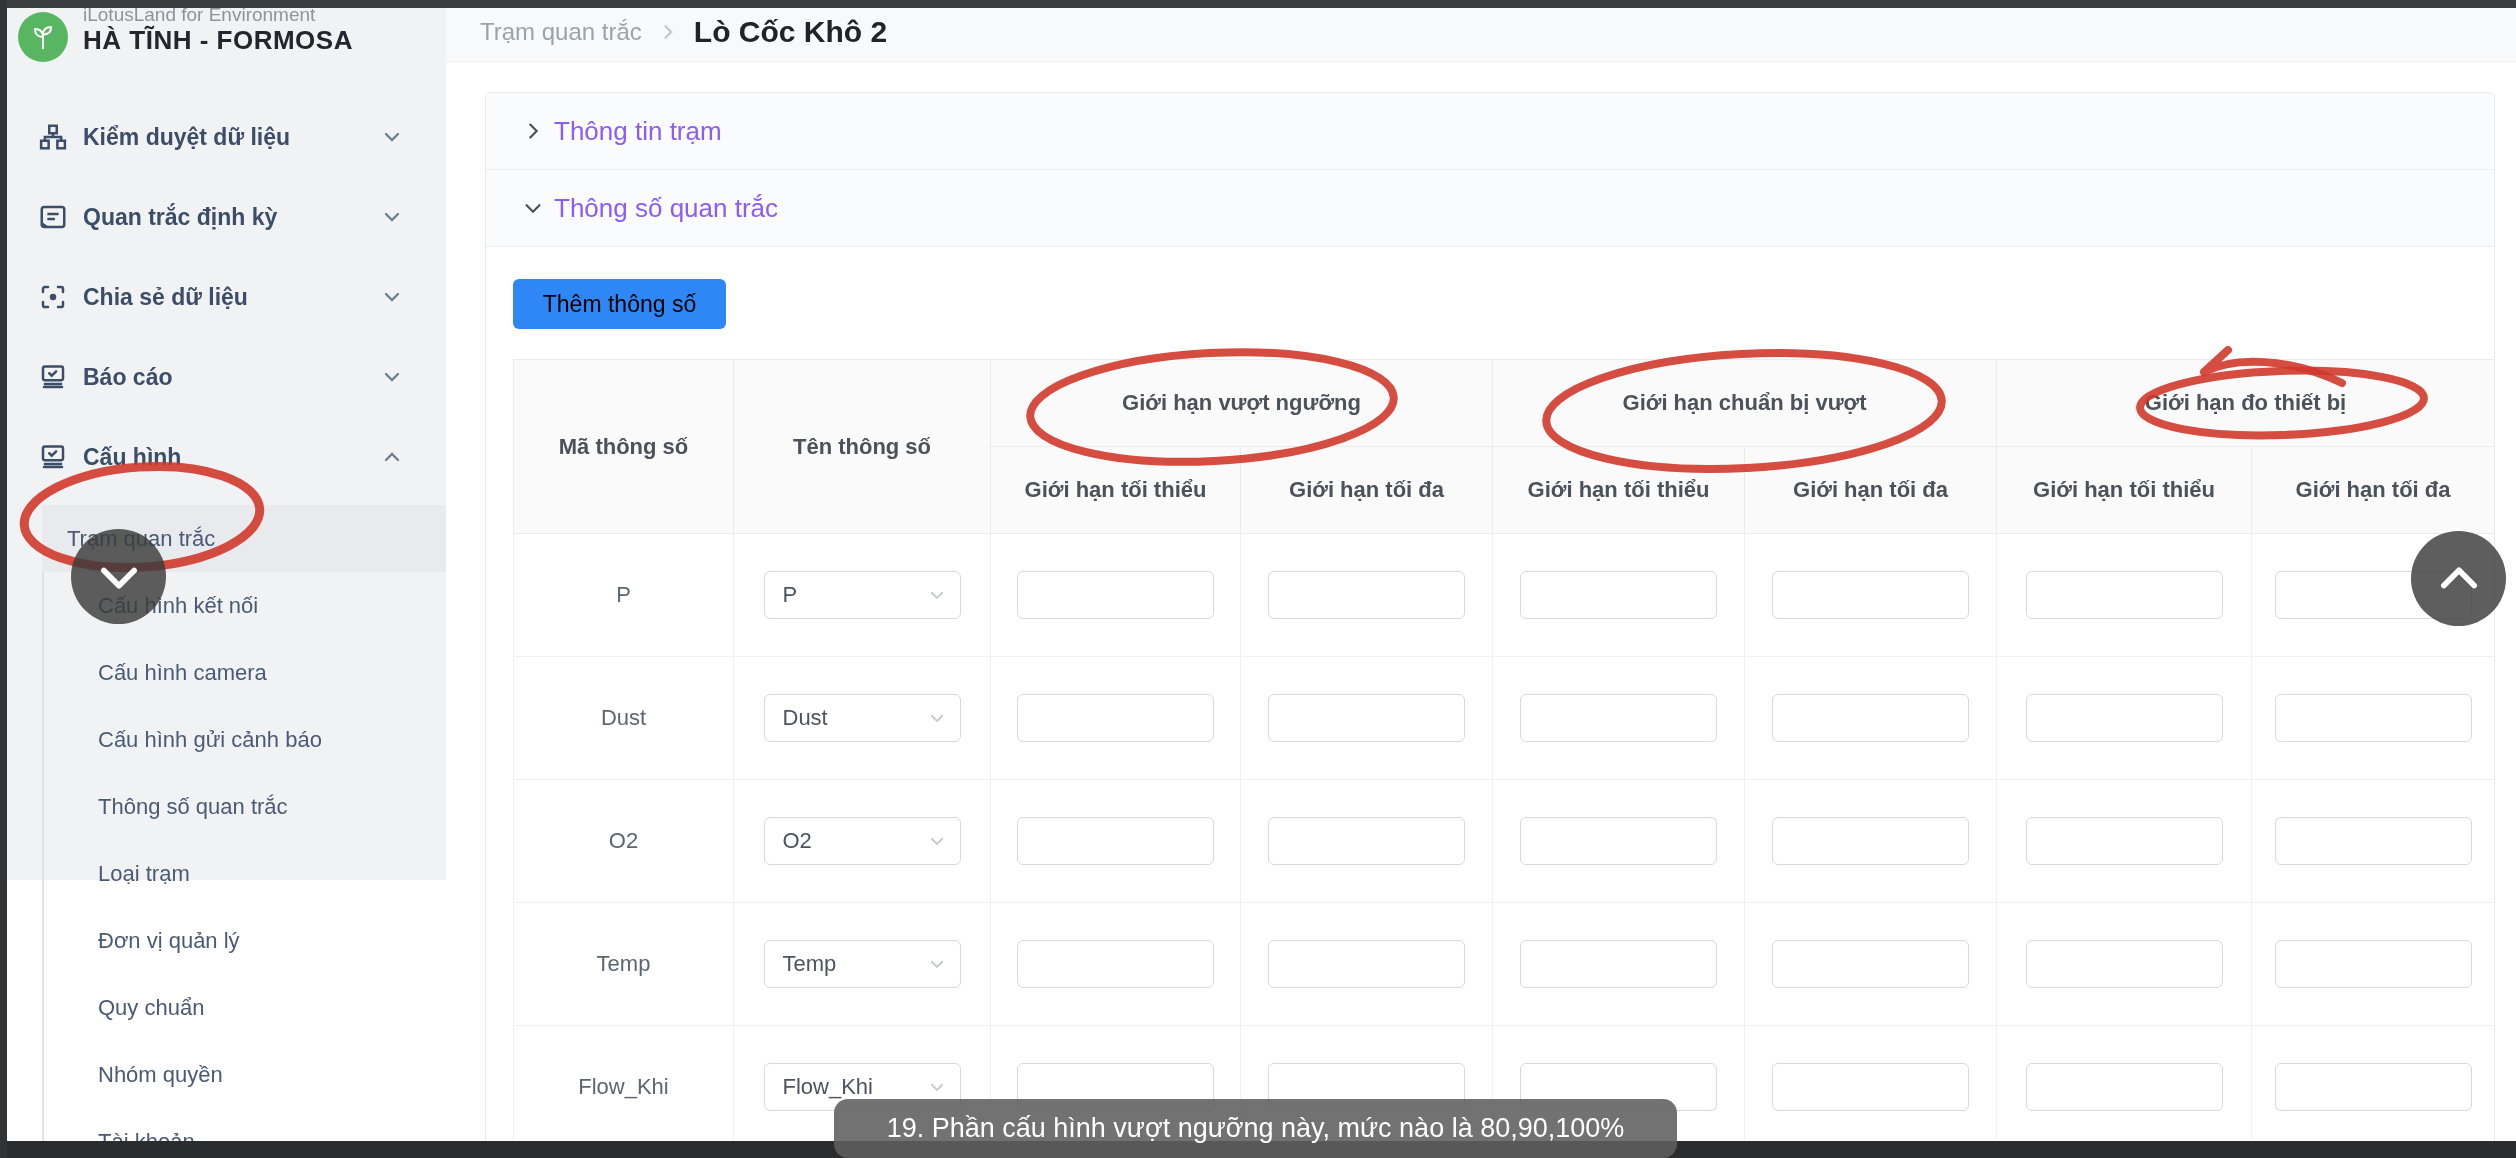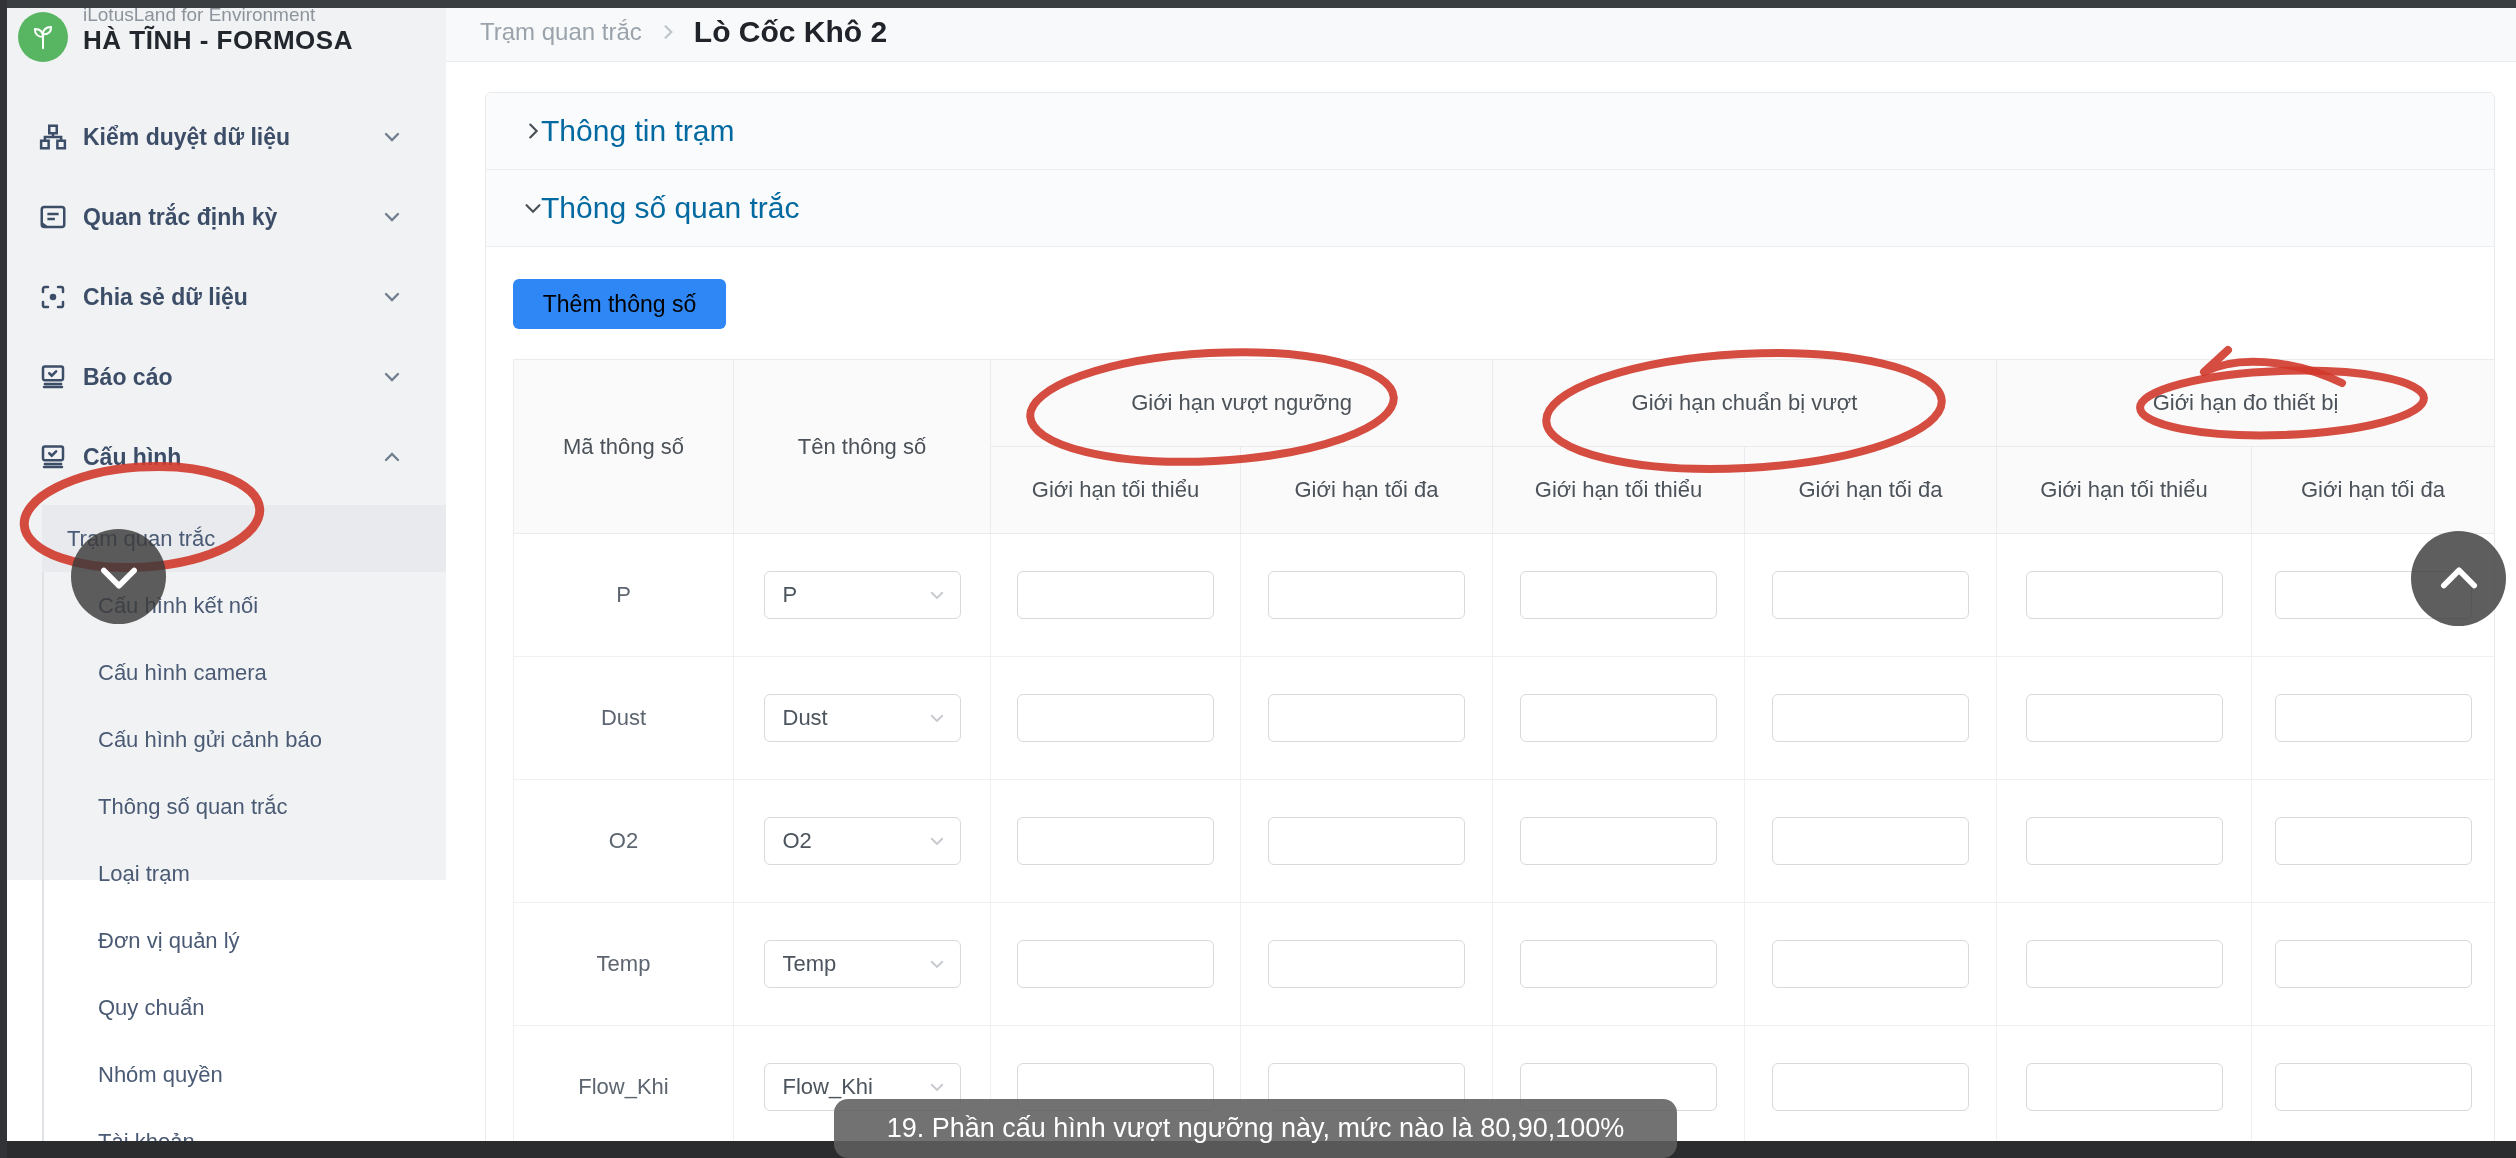--- a/index.html
+++ b/index.html
@@ -42,28 +42,28 @@
   .crumb-sep { width:20px; height:20px; color:#c0c5ca; }
   .crumb-sep svg { width:20px; height:20px; display:block; }
   .crumb-current { font-size:30px; font-weight:bold; color:#20242a; white-space:nowrap; }
 
   .panel { position:absolute; left:39px; top:84px; width:2010px; height:1200px;
     border:1px solid #e8eaec; border-radius:6px; background:#fff; overflow:hidden; }
   .panel-header { height:77px; background:#fafbfc; border-bottom:1px solid #eceef0;
     display:flex; align-items:center; cursor:pointer; position:relative; }
   .ph-caret { position:absolute; left:36px; width:22px; height:22px; color:#4b5158; }
   .ph-caret svg { width:22px; height:22px; display:block; }
-  .ph-label { position:absolute; left:55px; font-size:30px; color:#0369a1; white-space:nowrap; }
+  .ph-label { position:absolute; left:68px; font-size:26px; color:#8b5cf6; white-space:nowrap; }
 
   .panel-body { padding:32px 0 0 27px; background:#fff; }
   .add-btn { width:213px; height:50px; border:none; border-radius:6px; background:#2f87f5;
     color:#000000; font-size:23px; font-family:inherit; cursor:pointer; display:block; }
 
   table.cfg { margin-top:30px; width:1981px; table-layout:fixed; border-collapse:collapse; }
-  table.cfg th { background:#fafafa; border:1px solid #e9ebed; font-size:22px; font-weight:400; color:#4b5259; text-align:center; }
+  table.cfg th { background:#fafafa; border:1px solid #e9ebed; font-size:22px; font-weight:700; color:#4b5259; text-align:center; }
   table.cfg thead tr { height:87px; }
   table.cfg tbody tr { height:123px; }
   table.cfg td { border:1px solid #eef0f2; background:#fff; text-align:center; vertical-align:middle; }
   .row-code { font-size:22px; color:#5d6670; }
   .cell-select { width:197px; height:48px; margin:0 auto; border:1.5px solid #d9d9d9; border-radius:6px;
     background:#fff; display:flex; align-items:center; cursor:pointer; position:relative; }
   .cs-value { margin-left:18px; font-size:22px; color:#4c545d; }
   .cs-caret { position:absolute; right:14px; width:18px; height:18px; color:#c5c9ce; }
   .cs-caret svg { width:18px; height:18px; display:block; }
   .cell-input { width:197px; height:48px; border:1.5px solid #d9d9d9; border-radius:6px; background:#fff;

